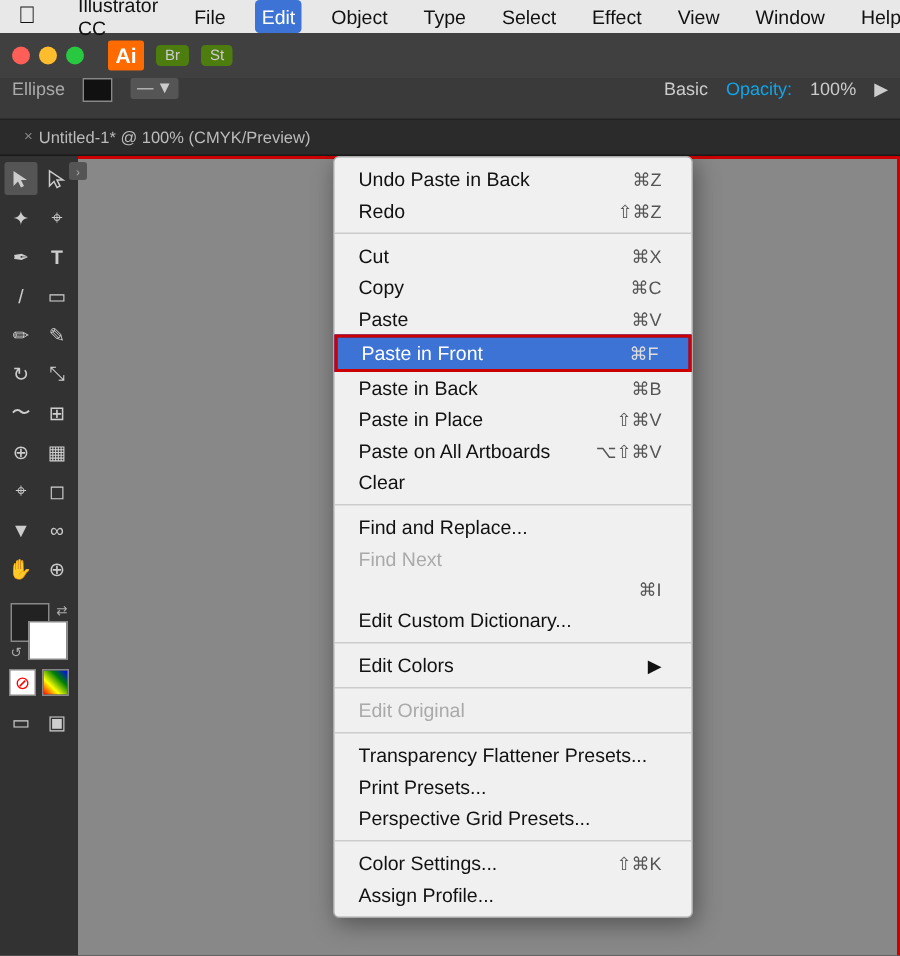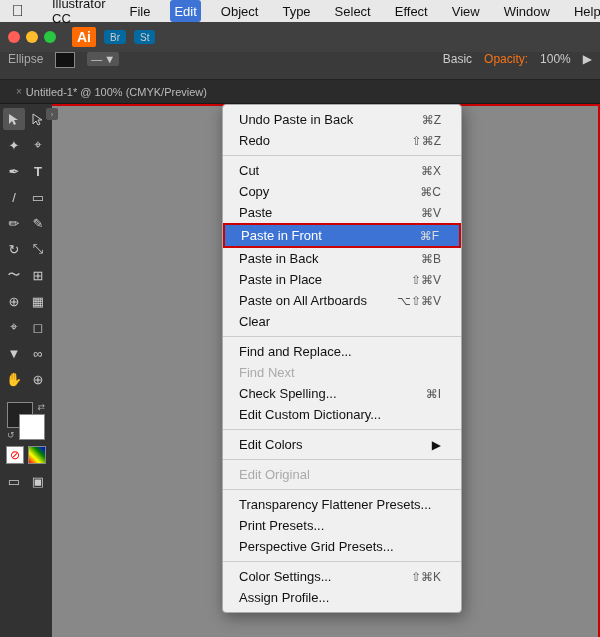--- a/index.html
+++ b/index.html
@@ -73,21 +73,21 @@
       font-size: 14px;
       width: 24px;
       height: 20px;
       display: flex;
       align-items: center;
       justify-content: center;
       margin-left: 8px;
       border-radius: 2px;
     }
     .toolbar-btn {
-      background: #0369a1;
+      background: #4d7c0f;
       color: #ccc;
       font-size: 10px;
       padding: 2px 6px;
       border-radius: 3px;
       height: 14px;
       display: flex;
       align-items: center;
     }
 
     
@@ -352,21 +352,21 @@
 </div>
 
 <div class="options-bar">
   <span class="options-text">Ellipse</span>
   <div class="stroke-box"></div>
   <div class="options-dropdown">
     <span>—</span>
       <span>▼</span>
   </div>
   <span style="margin-left:auto;color:#ccc;font-size:12px;padding-left:12px;">Basic</span>
-  <span style="color:#f97316;font-size:12px;">Opacity:</span>
+  <span style="color:#0ea5e9;font-size:12px;">Opacity:</span>
   <span style="color:#ccc;font-size:12px;">100%</span>
   <span style="color:#ccc;font-size:12px;">▶</span>
 </div>
 
 <div class="tab-bar">
   <div class="tab-item">
     <span class="tab-close">×</span>
     <span>Untitled-1* @ 100% (CMYK/Preview)</span>
   </div>
 </div>
@@ -510,21 +510,20 @@
 
       <div class="menu-separator"></div>
 
       <div class="menu-item">
         <span class="menu-item-label">Find and Replace...</span>
       </div>
       <div class="menu-item disabled">
         <span class="menu-item-label">Find Next</span>
       </div>
       <div class="menu-item">
-        <span class="menu-item-label">Check Spelling...</span>
         <span class="menu-shortcut">⌘I</span>
       </div>
       <div class="menu-item">
         <span class="menu-item-label">Edit Custom Dictionary...</span>
       </div>
 
       <div class="menu-separator"></div>
 
       <div class="menu-item edit-colors-row">
         <span class="menu-item-label">Edit Colors</span>

